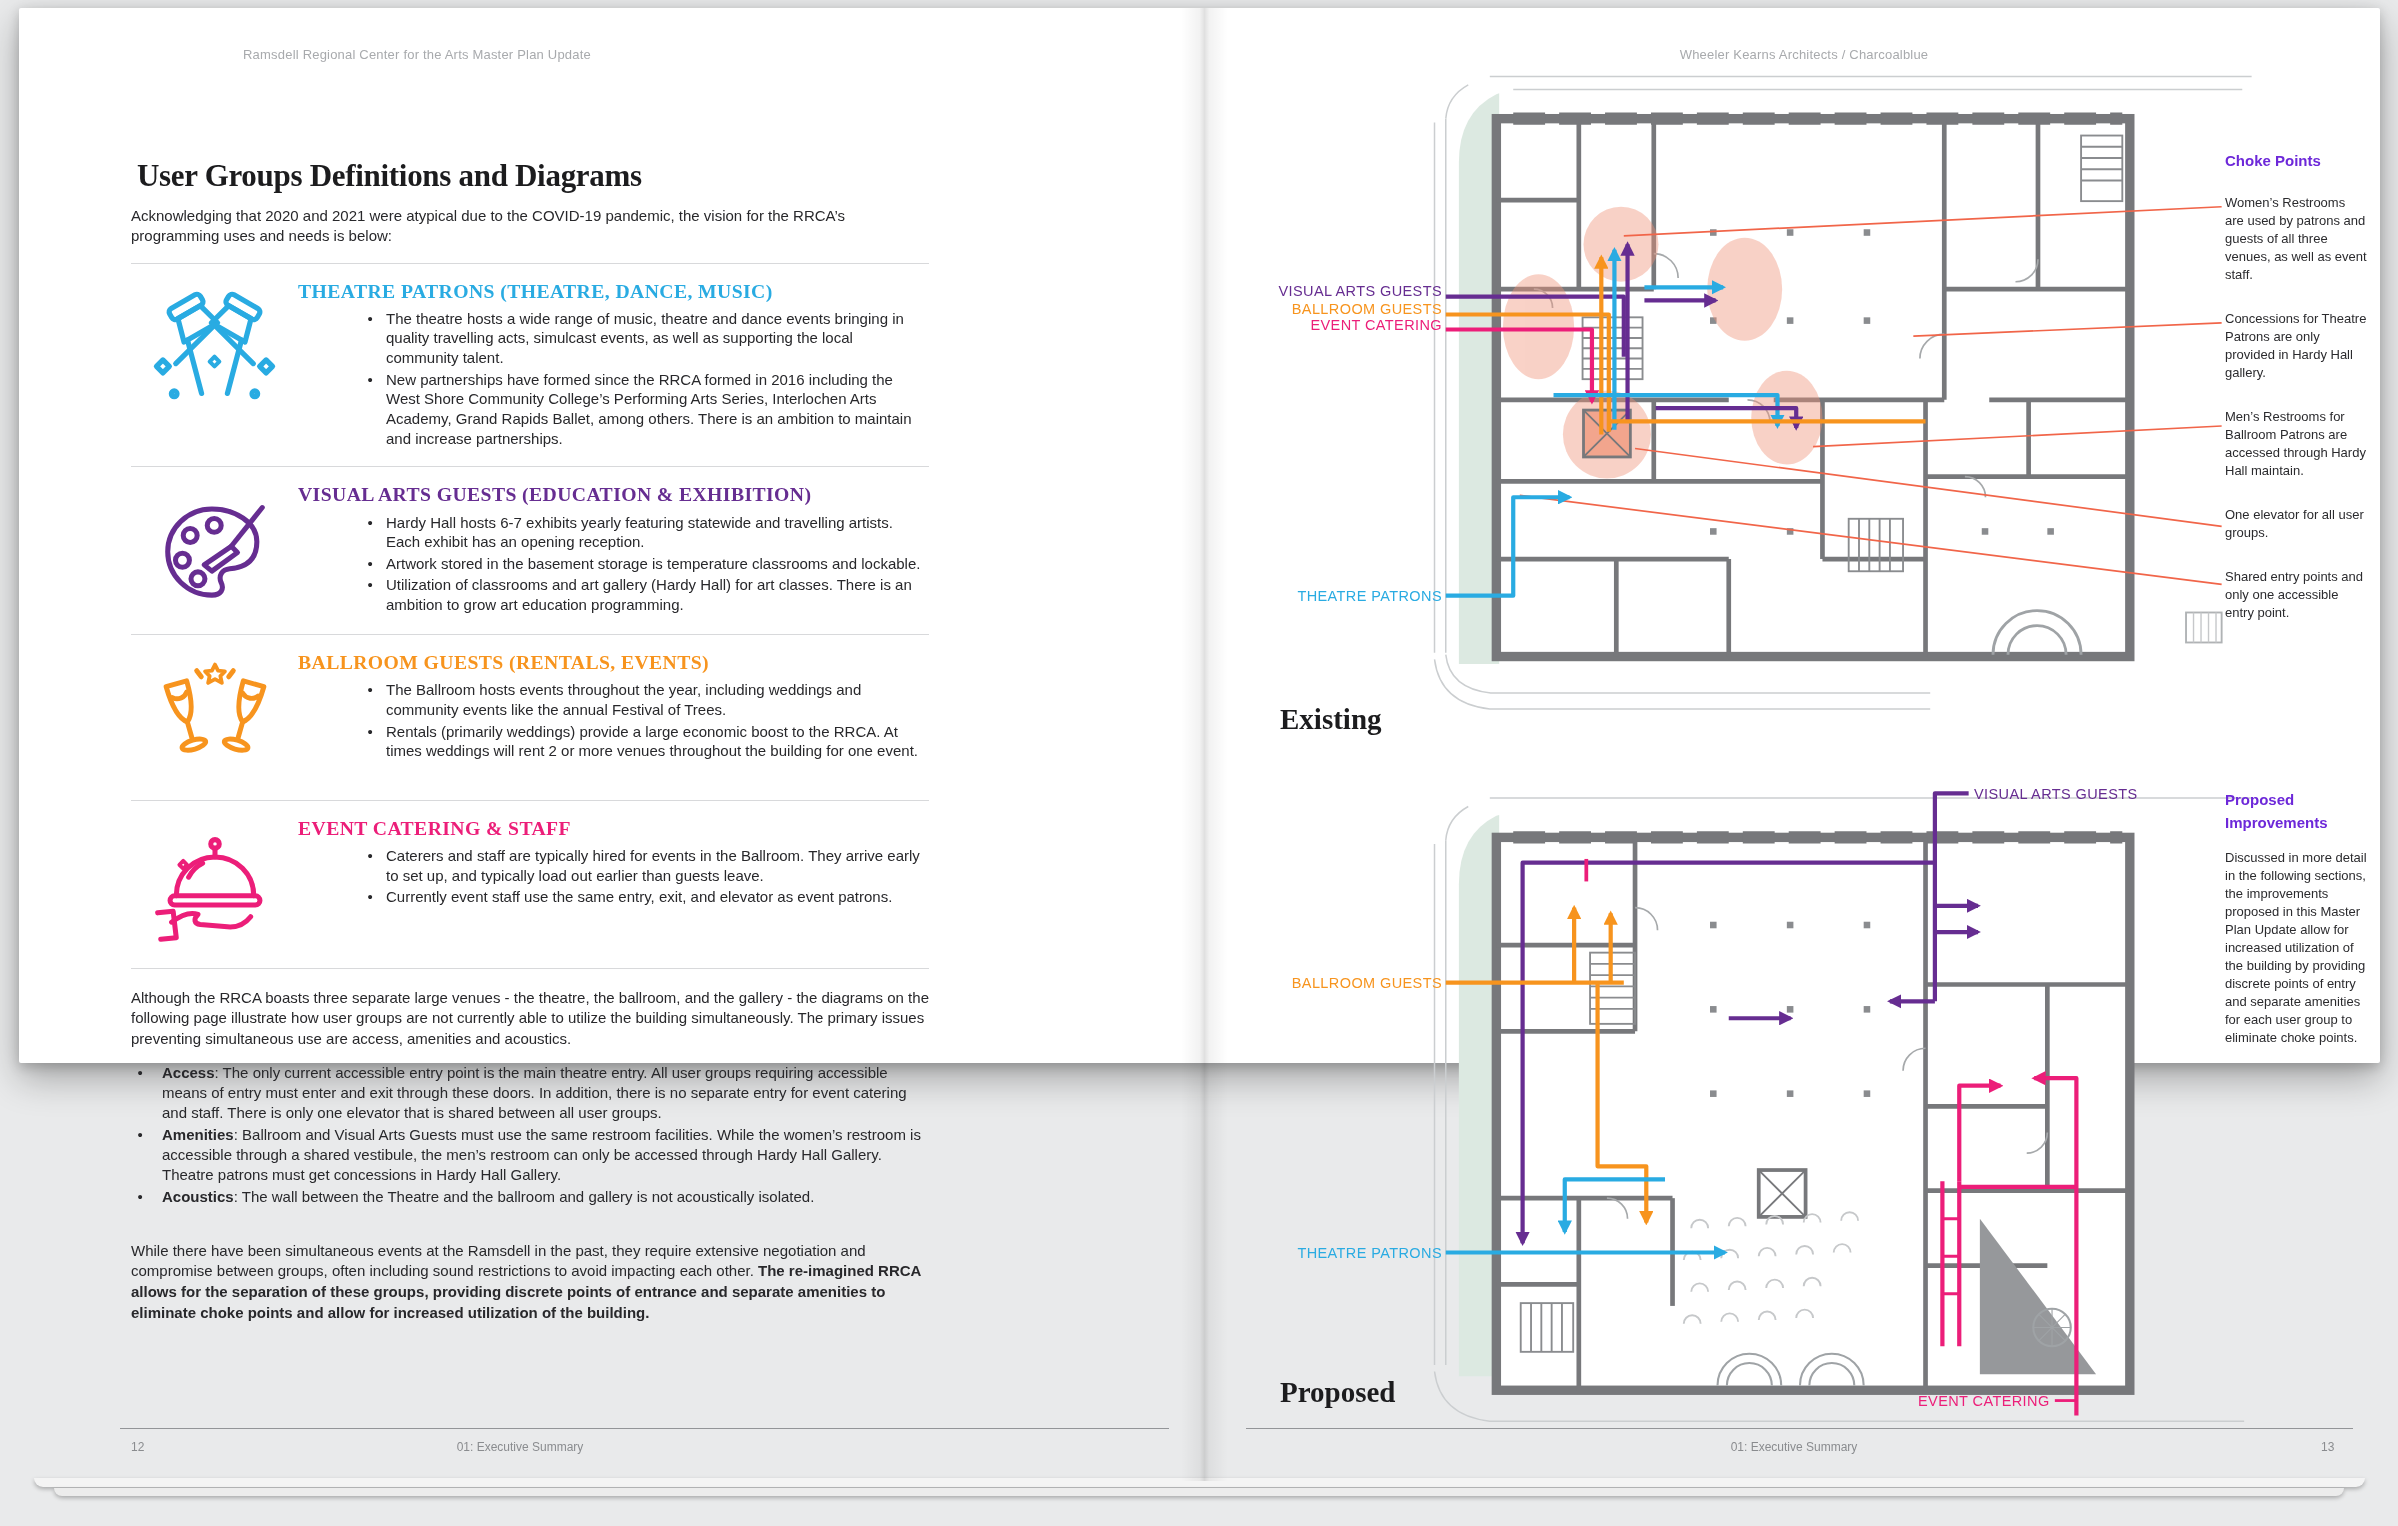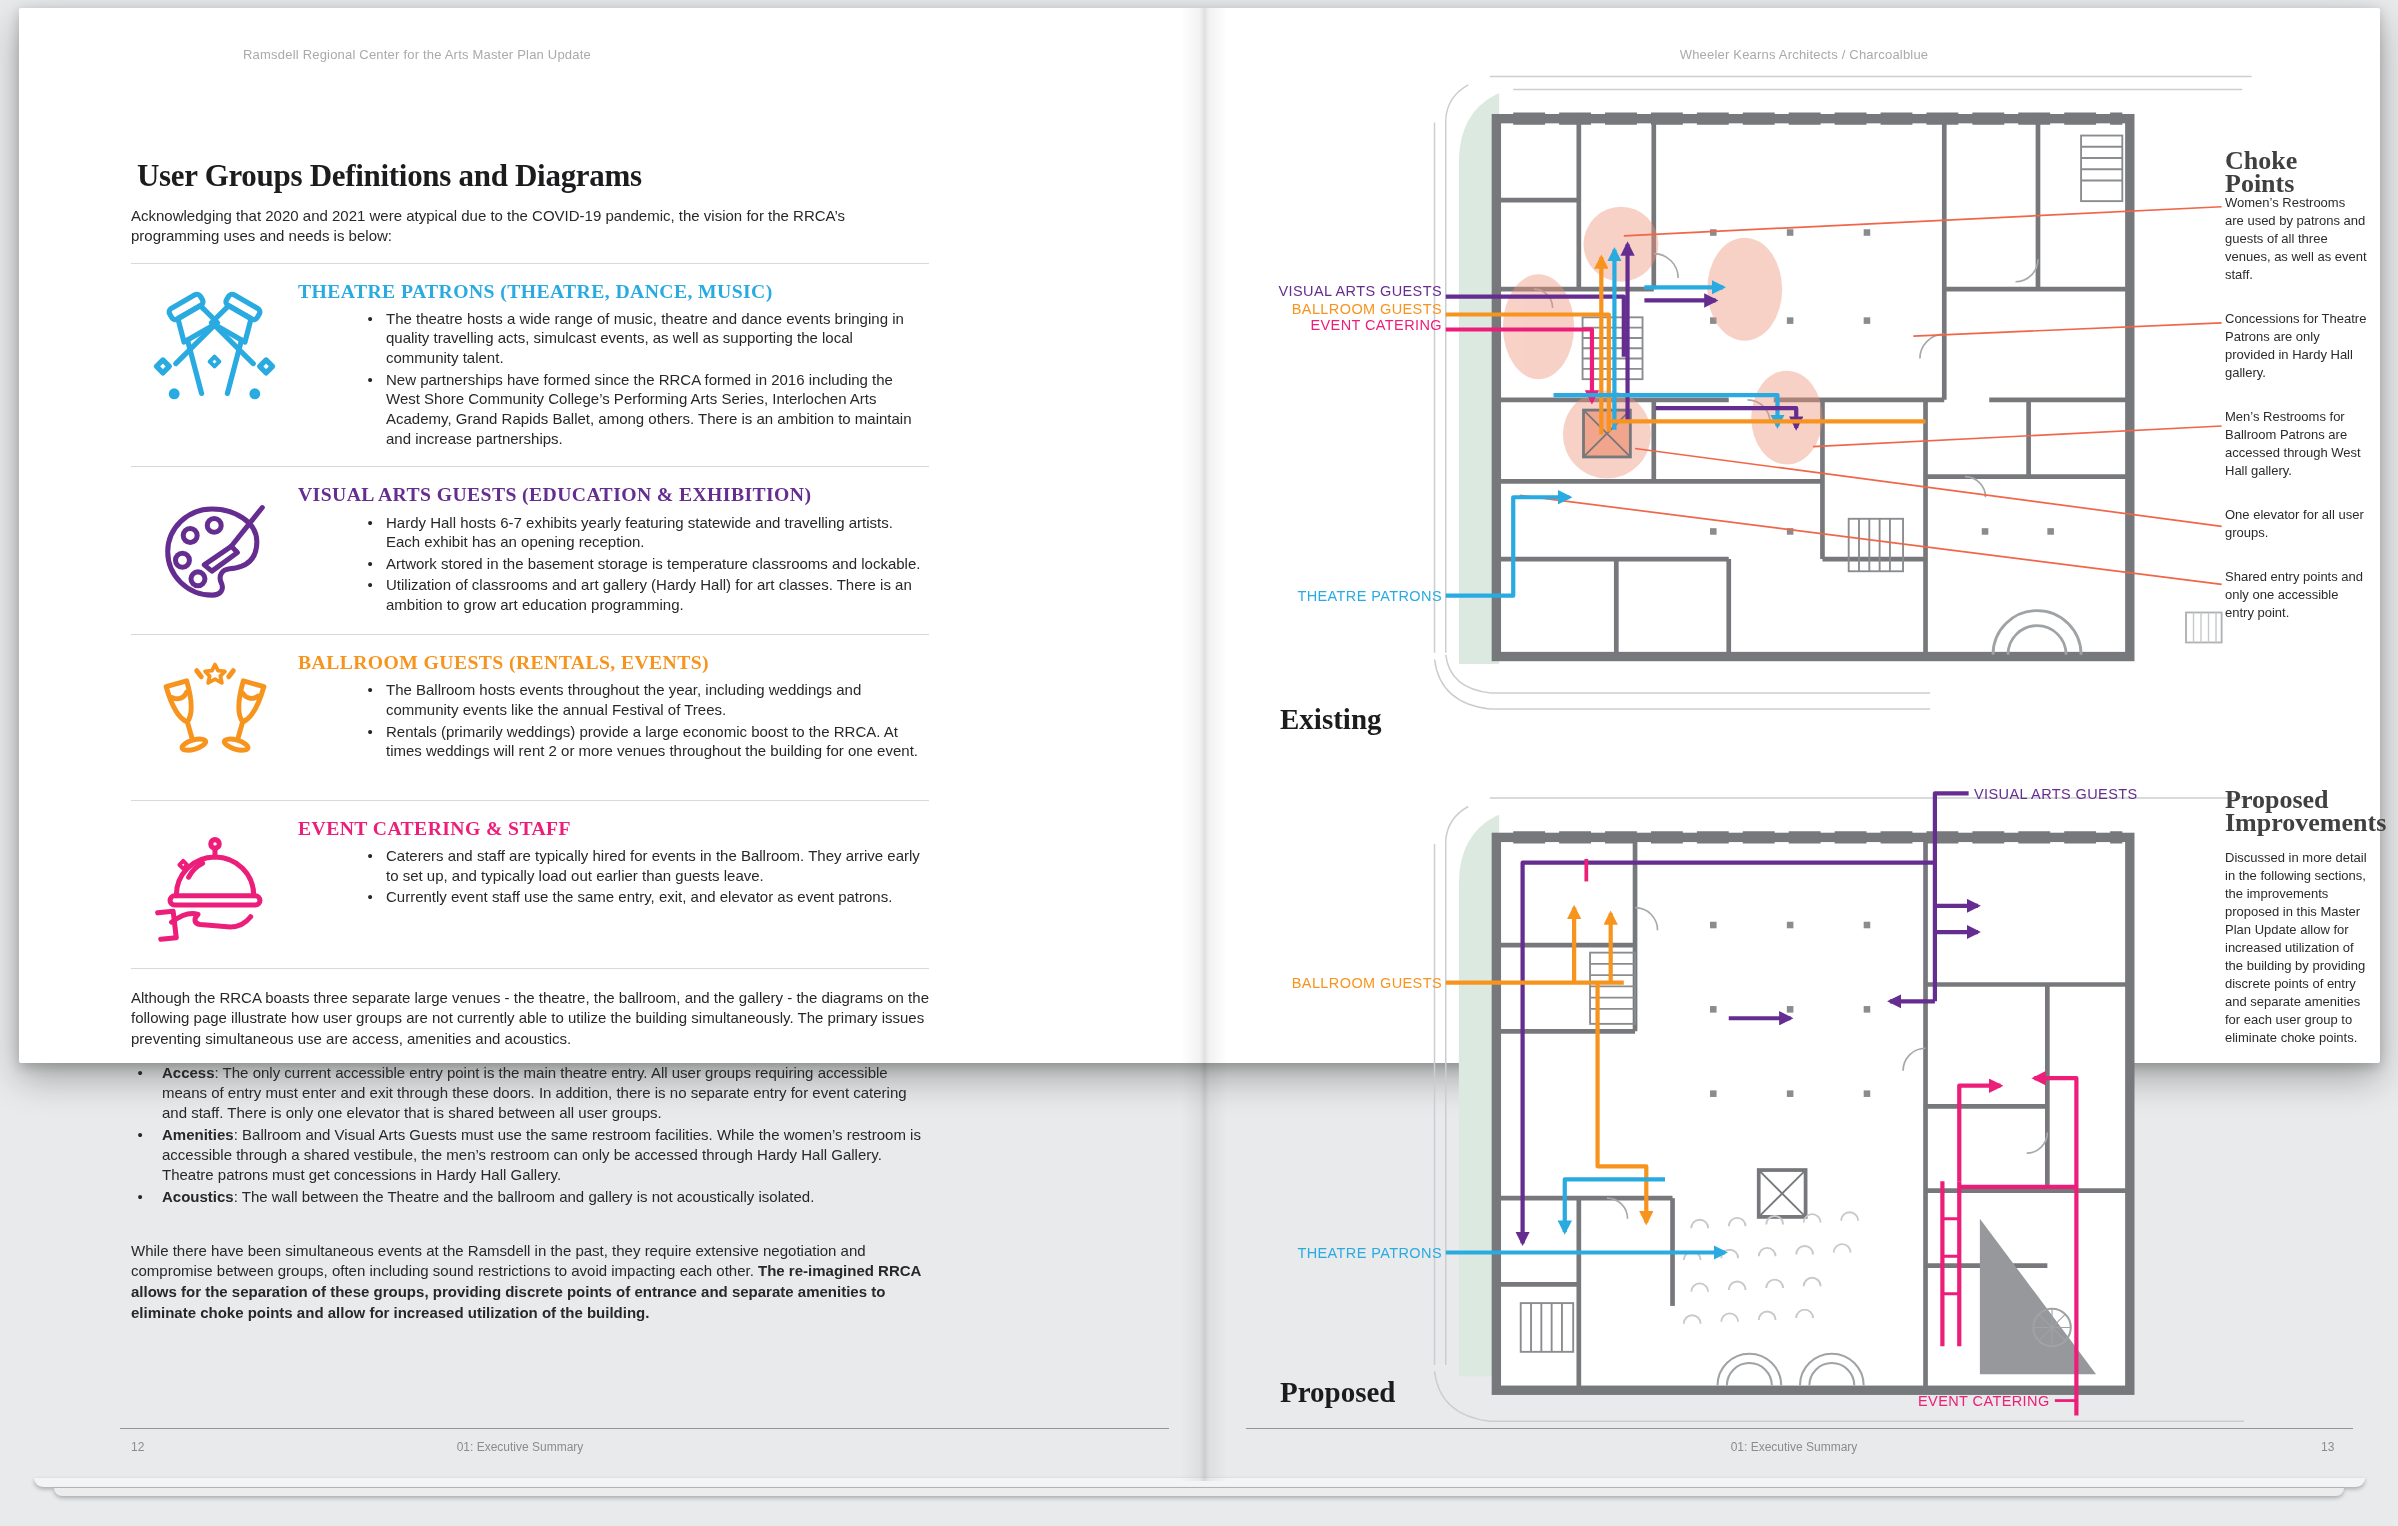--- a/index.html
+++ b/index.html
@@ -45,21 +45,21 @@
   .foot-text{position:absolute;top:1432px;font-size:12px;color:#8A8C8F}
 
   
   .plans{position:absolute;left:0;top:0;width:1176px;height:1462px}
   .route-label{position:absolute;font-size:14.5px;letter-spacing:0.4px;white-space:nowrap}
   .rl-right{width:201px;text-align:right;left:37px}
   .c-blue{color:#29ABE2}.c-purple{color:#662D91}.c-orange{color:#F7941E}.c-pink{color:#EC1E79}
   .plan-caption{position:absolute;left:76px;font-family:"Liberation Serif","DejaVu Serif",serif;font-weight:bold;
                 font-size:29px;color:#1c1c1e}
   .side-col{position:absolute;left:1021px;width:142px}
-  .side-heading{font-family:Liberation Serif, serif;font-weight:bold;font-size:26px;line-height:23.4px;color:#404040}
+  .side-heading{font-family:Liberation Sans, sans-serif;font-weight:bold;font-size:15px;line-height:23.4px;color:#6d28d9}
   .note,.pi-body{font-size:13px;line-height:18px;color:#2b2b2e}
   .note{margin-bottom:26px}
 </style>
 </head>
 <body>
 
 <div class="stack stack1"></div>
 <div class="stack stack2"></div>
 
 <div class="book">
@@ -415,21 +415,21 @@
     <div class="route-label rl-right c-orange" style="top:293px">BALLROOM GUESTS</div>
     <div class="route-label rl-right c-pink" style="top:309px">EVENT CATERING</div>
     <div class="route-label rl-right c-blue" style="top:580px">THEATRE PATRONS</div>
 
     <div class="plan-caption" style="top:695px">Existing</div>
 
     <div class="side-col side-heading" style="top:141px">Choke Points</div>
     <div class="side-col" style="top:186px">
       <div class="note">Women’s Restrooms are used by patrons and guests of all three venues, as well as event staff.</div>
       <div class="note">Concessions for Theatre Patrons are only provided in Hardy Hall gallery.</div>
-      <div class="note">Men’s Restrooms for Ballroom Patrons are accessed through West Hall gallery.</div>
+      <div class="note">Men’s Restrooms for Ballroom Patrons are accessed through Hardy Hall maintain.</div>
       <div class="note">One elevator for all user groups.</div>
       <div class="note">Shared entry points and only one accessible entry point.</div>
     </div>
 
     <div class="route-label c-purple" style="left:770px;top:778px">VISUAL ARTS GUESTS</div>
     <div class="route-label rl-right c-orange" style="top:967px">BALLROOM GUESTS</div>
     <div class="route-label rl-right c-blue" style="top:1237px">THEATRE PATRONS</div>
     <div class="route-label c-pink" style="left:714px;top:1385px">EVENT CATERING</div>
 
     <div class="plan-caption" style="top:1368px">Proposed</div>

